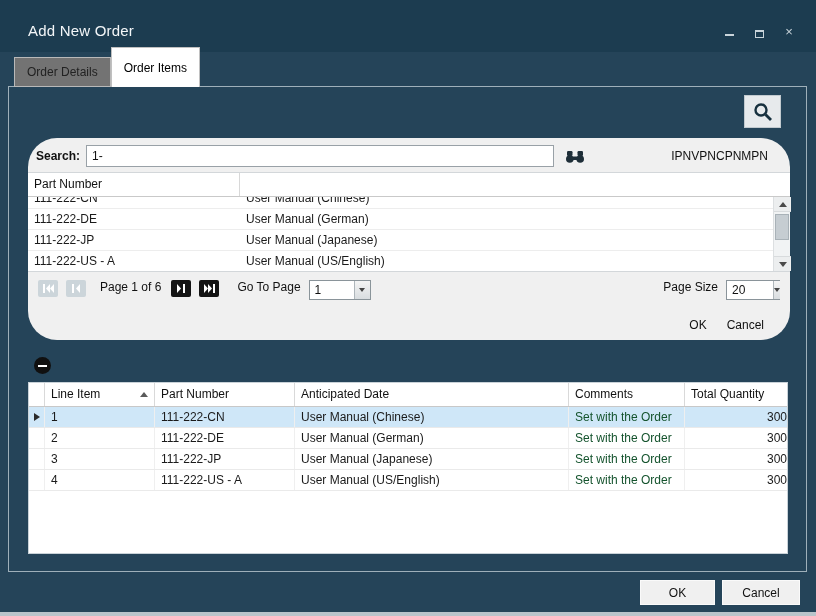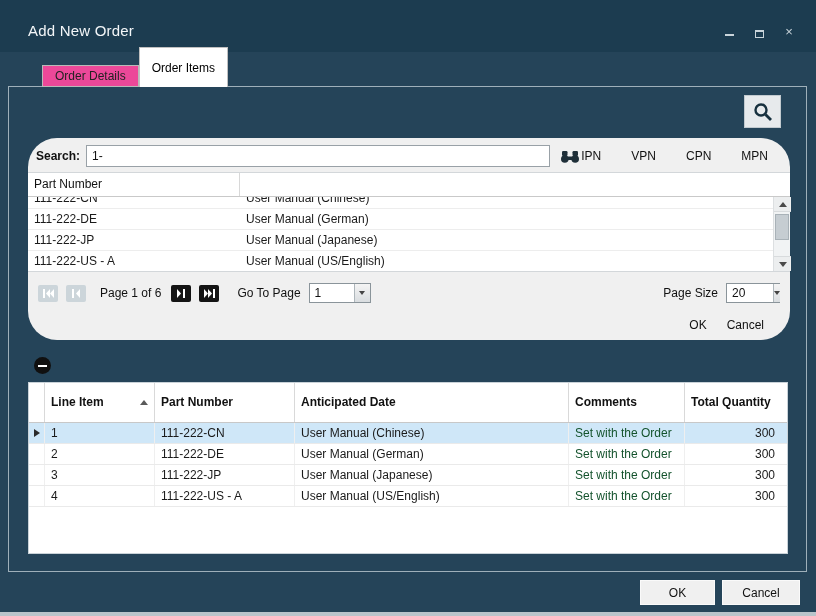--- a/index.html
+++ b/index.html
@@ -13,36 +13,36 @@
   .title { position:absolute; left:28px; top:22px; font-size:15px; color:#f3f6f8; letter-spacing:0.2px; }
   .win-controls { position:absolute; right:20px; top:26px; display:flex; gap:16px; align-items:center; }
   .wc { width:14px; height:12px; display:flex; align-items:flex-end; justify-content:center; cursor:default; }
   .wc-min-glyph { width:9px; height:0; border-bottom:2px solid #c9d4da; margin-bottom:2px; }
   .wc-max-glyph { width:9px; height:8px; border:1px solid #c9d4da; border-top-width:2px; }
   .wc-close-glyph { color:#c9d4da; font-size:13px; line-height:12px; }
 
   
   .tabstrip { position:absolute; left:14px; top:62px; height:25px; z-index:3; display:flex; align-items:flex-end; }
   .tab { font-size:12px; color:#222; padding:0 12px; display:flex; align-items:center; cursor:default; }
-  .tab.inactive { background:#ec4899; border:1px solid #b9b9b9; height:22px;margin-left:28px; }
+  .tab.inactive { background:#737373; border:1px solid #b9b9b9; height:30px; }
   .tab.active { background:#ffffff; border:1px solid #c0c0c0; border-bottom:none; height:40px; color:#000; }
 
   .tabpage { position:absolute; left:8px; top:86px; width:799px; height:486px; border:1px solid #9fb0ba; z-index:1; }
 
   
   .search-toggle { position:absolute; left:744px; top:95px; width:37px; height:33px; background:#e7eaec; border:1px solid #c2cacf; display:flex; align-items:center; justify-content:center; z-index:2; }
 
   
   .search-panel { position:absolute; left:28px; top:138px; width:762px; height:202px; background:#f0f0f0; z-index:2;border-radius:29px; }
 
   .search-row { position:absolute; left:0; top:4px; right:0; height:28px; display:flex; align-items:center; }
   .search-label { font-weight:bold; font-size:12px; color:#111; margin-left:8px; margin-right:6px; }
   .search-input { width:468px; height:22px; border:1px solid #99a1a7; background:#fff; font-family:"Liberation Sans",sans-serif; font-size:12px; padding:0 5px; color:#111; outline:none; }
   .binoculars { margin-left:10px; width:22px; height:16px; display:flex; align-items:center; justify-content:center; cursor:default; }
-  .filters { margin-left:auto; display:flex; gap:30px; margin-right:22px; }
+  .filters { margin-left:auto; display:flex; margin-right:22px; }
   .filter-btn { font-size:12px; color:#111; cursor:default; }
 
   
   .results-grid { position:absolute; left:0; top:34px; width:762px; height:100px; background:#fff; border-top:1px solid #d3d7da; border-bottom:1px solid #d3d7da; }
   .rg-header { display:grid; grid-template-columns:212px 1fr 17px; height:24px; border-bottom:1px solid #c9c9c9; }
   .rg-header .hcell { font-size:12px; color:#111; line-height:23px; padding-left:6px; }
   .rg-header .hcell.first { border-right:1px solid #d8d8d8; }
   .rg-body { position:absolute; left:0; top:24px; right:17px; bottom:0; overflow:hidden; }
   .rg-row { display:grid; grid-template-columns:212px 1fr; height:21px; border-bottom:1px solid #ededed; background:#fff; }
   .rg-row.clipped { margin-top:-9px; }
@@ -51,21 +51,21 @@
   
   .rg-scroll { position:absolute; top:24px; right:0; width:17px; bottom:0; background:#f1f3f4; border-left:1px solid #dcdfe1; }
   .sb-btn { position:absolute; left:0; width:17px; height:15px; background:#eceeef; display:flex; align-items:center; justify-content:center; }
   .sb-up { top:0; border-bottom:1px solid #d8dbdd; }
   .sb-down { bottom:0; border-top:1px solid #d8dbdd; }
   .tri-up { width:0; height:0; border-left:4px solid transparent; border-right:4px solid transparent; border-bottom:5px solid #4a4a4a; }
   .tri-down { width:0; height:0; border-left:4px solid transparent; border-right:4px solid transparent; border-top:5px solid #4a4a4a; }
   .sb-thumb { position:absolute; left:1px; right:1px; top:17px; height:26px; background:#c6cdd2; border:1px solid #a9b2b8; }
 
   
-  .pager { position:absolute; left:0; top:142px; right:0; height:26px; display:flex; align-items:center; padding:0 10px; }
+  .pager { position:absolute; left:0; top:142px; right:0; height:26px; display:flex; padding:0 10px; }
   .vcr { width:20px; height:17px; border-radius:2px; display:flex; align-items:center; justify-content:center; margin-right:8px; cursor:default; }
   .vcr.disabled { background:#ccd5da; }
   .vcr.enabled { background:#141414; }
   .vcr svg rect, .vcr svg path { fill:#ffffff; }
   .page-text { font-size:12px; color:#111; margin:0 10px 0 6px; }
   .goto-label { font-size:12px; color:#111; margin:0 8px 0 10px; }
   .combo { height:20px; background:#fff; border:1px solid #8a949a; display:flex; align-items:stretch; cursor:default; }
   .combo.goto { width:62px; }
   .combo.pagesize { width:54px;gap:28px; }
   .combo-text { flex:1; font-size:12px; color:#111; line-height:18px; padding-left:5px; }
@@ -77,33 +77,33 @@
   
   .panel-actions { position:absolute; top:180px; right:26px; display:flex; gap:20px; }
   .panel-link { font-size:12px; color:#111; cursor:default; }
 
   
   .remove-btn { position:absolute; left:34px; top:357px; width:17px; height:17px; border-radius:50%; background:#101010; display:flex; align-items:center; justify-content:center; z-index:2; cursor:default; }
   .remove-bar { width:9px; height:2px; background:#fff; }
 
   
   .order-grid { position:absolute; left:28px; top:382px; width:760px; height:172px; background:#fff; border:1px solid #c9d2d8; z-index:2; }
-  .og-header { display:grid; grid-template-columns:16px 110px 140px 274px 116px 1fr; height:40px; border-bottom:1px solid #c8c8c8;font-weight:bold; }
+  .og-header { display:grid; grid-template-columns:16px 110px 140px 274px 116px 1fr; height:24px; border-bottom:1px solid #c8c8c8; }
   .og-header .hcell { font-size:12px; color:#111; line-height:23px; padding-left:6px; border-right:1px solid #d9d9d9; display:flex; align-items:center; }
   .og-header .hcell.last { border-right:none; }
   .og-header .hcell.ind { padding-left:0; }
   .sort-arrow { width:0; height:0; border-left:4px solid transparent; border-right:4px solid transparent; border-bottom:5px solid #5a5a5a; margin-left:auto; margin-right:6px; }
   .og-row { display:grid; grid-template-columns:16px 110px 140px 274px 116px 1fr; height:21px; border-bottom:1px solid #eaeaea; background:#fff; }
   .og-row.selected { background:#cfe7f8; }
   .og-row .cell { font-size:12px; color:#1a1a1a; line-height:20px; padding-left:6px; border-right:1px solid #efefef; white-space:nowrap; overflow:hidden; }
   .og-row .cell.last { border-right:none; }
   .og-row .cell.ind { padding:0; display:flex; align-items:center; justify-content:center; }
   .row-arrow { width:0; height:0; border-top:4px solid transparent; border-bottom:4px solid transparent; border-left:6px solid #2b2b2b; }
   .og-row .cell.date { color:#14532d; }
-  .og-row .cell.qty { text-align:right; padding-right:12px; padding-left:0; }
+  .og-row .cell.qty { text-align:right; padding-right:0; padding-left:0; }
 
   
   .footer-btn { position:absolute; top:580px; height:25px; background:#f0f0f0; border:1px solid #fafafa; font-size:12px; color:#111; display:flex; align-items:center; justify-content:center; cursor:default; z-index:2; }
   .footer-ok { left:640px; width:75px; }
   .footer-cancel { left:722px; width:78px; }
 
   .bottom-strip { position:absolute; left:0; bottom:0; width:816px; height:4px; background:#b9c4cb; }
 </style>
 </head>
 <body>

